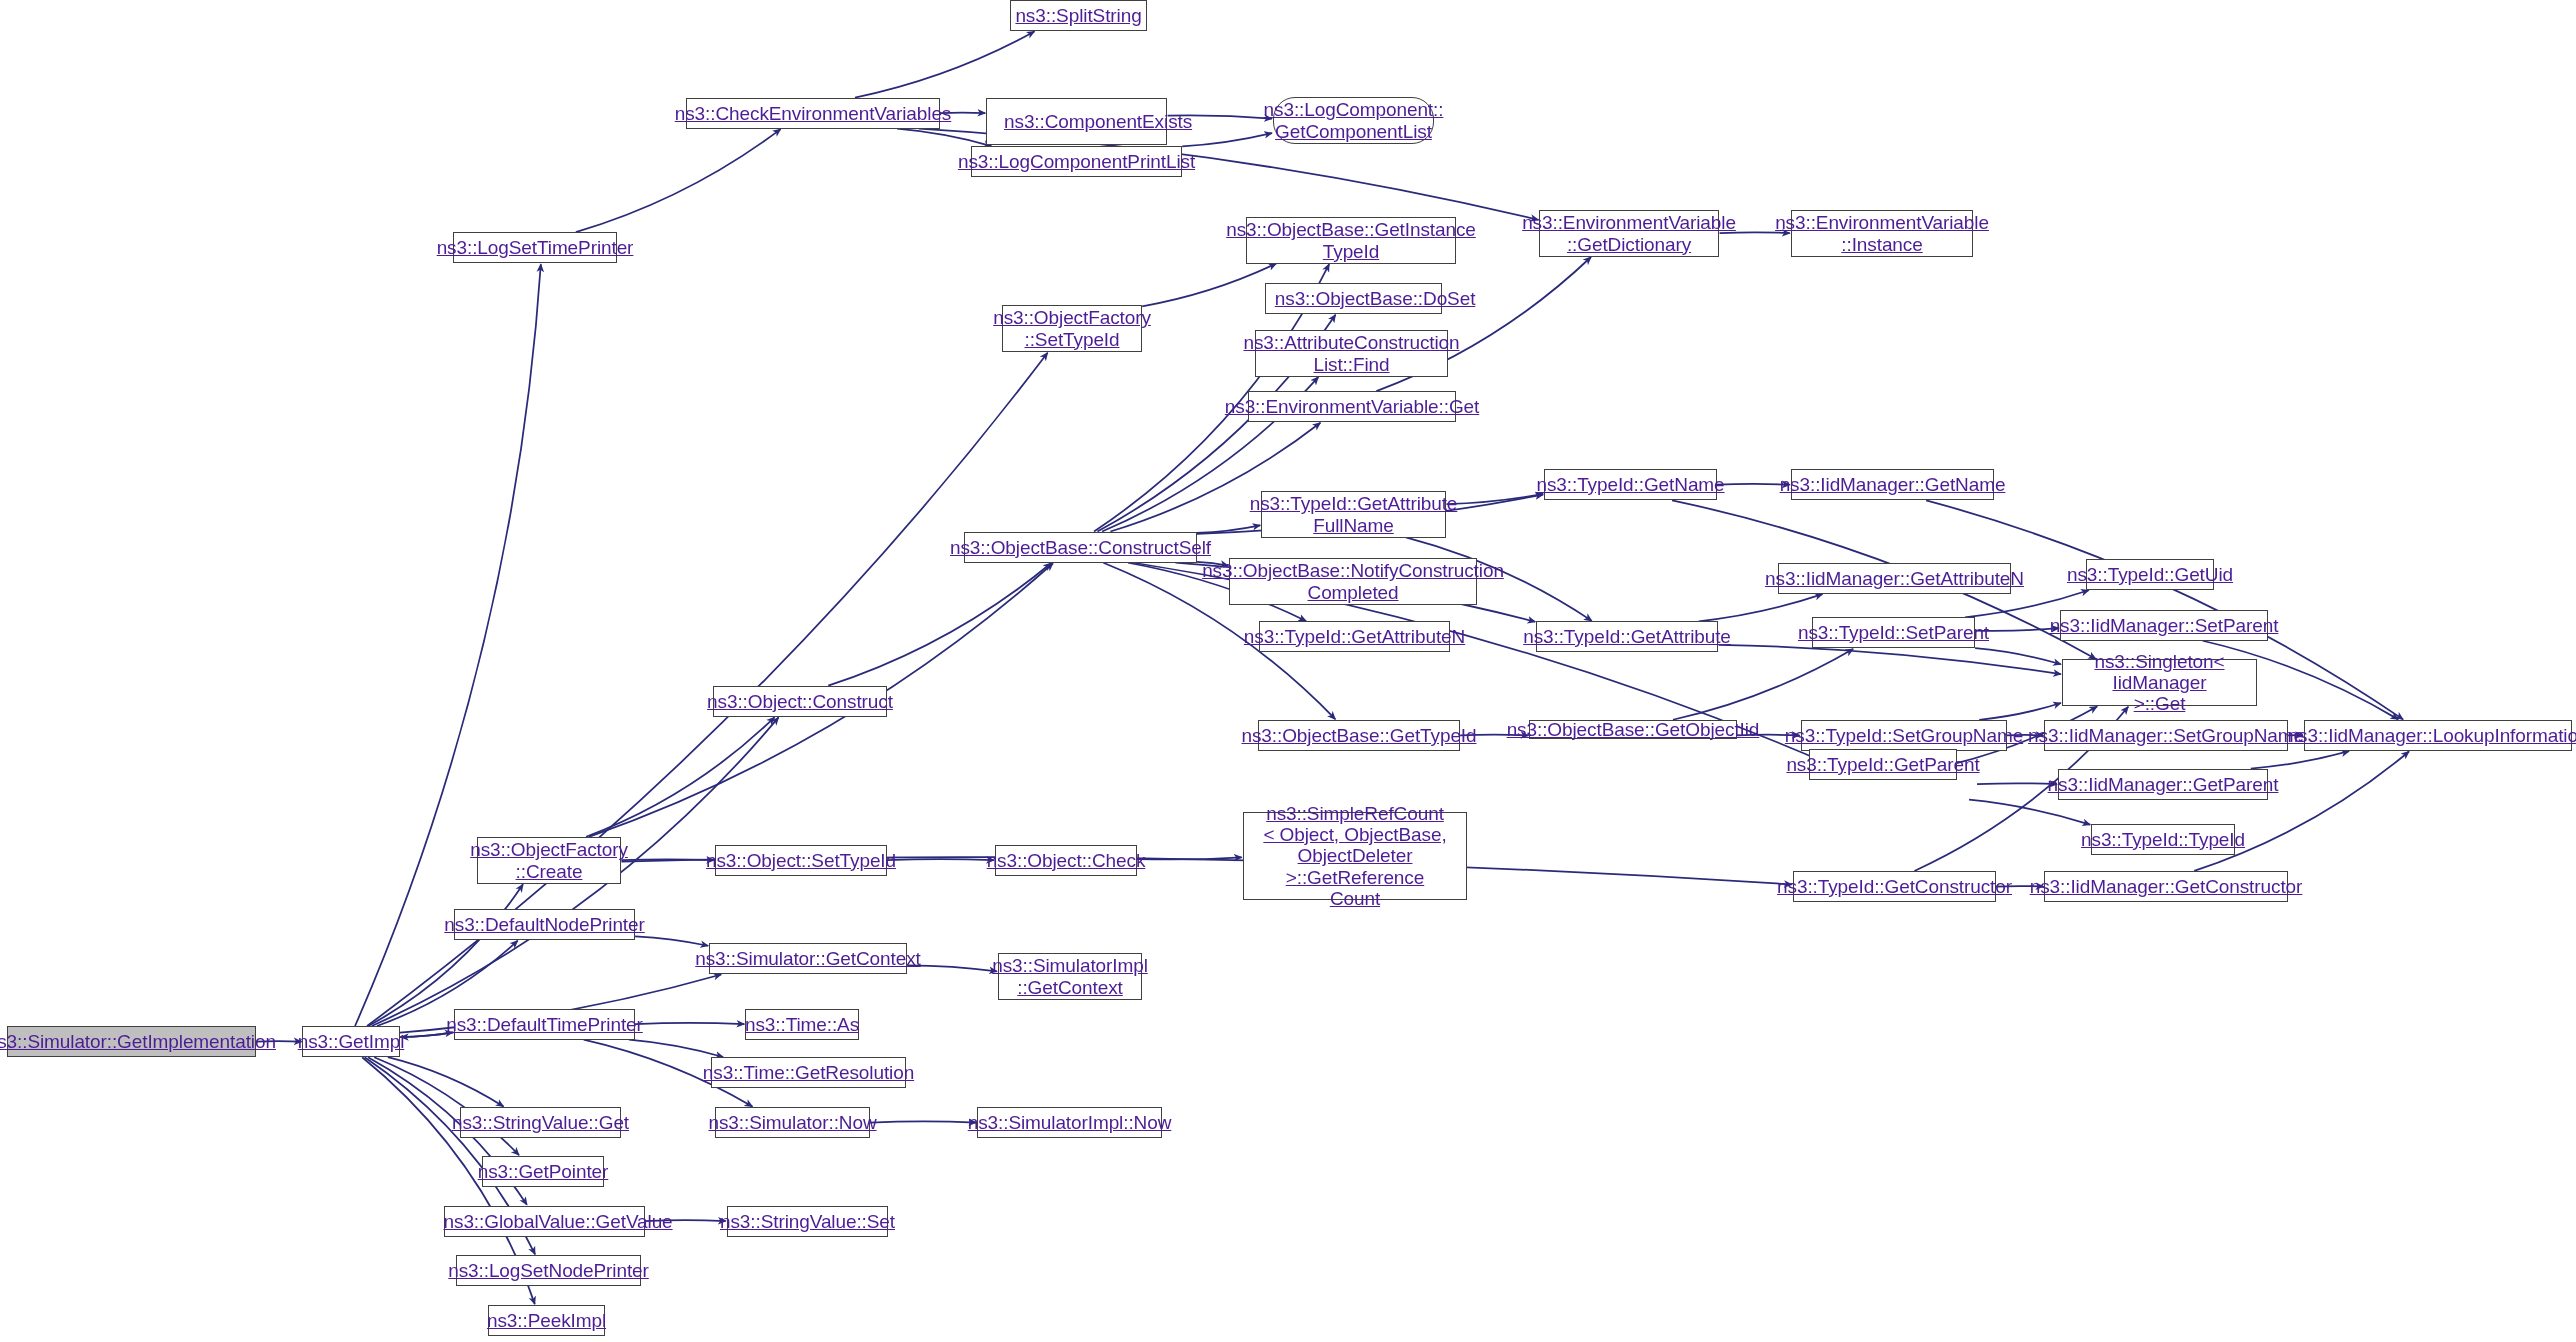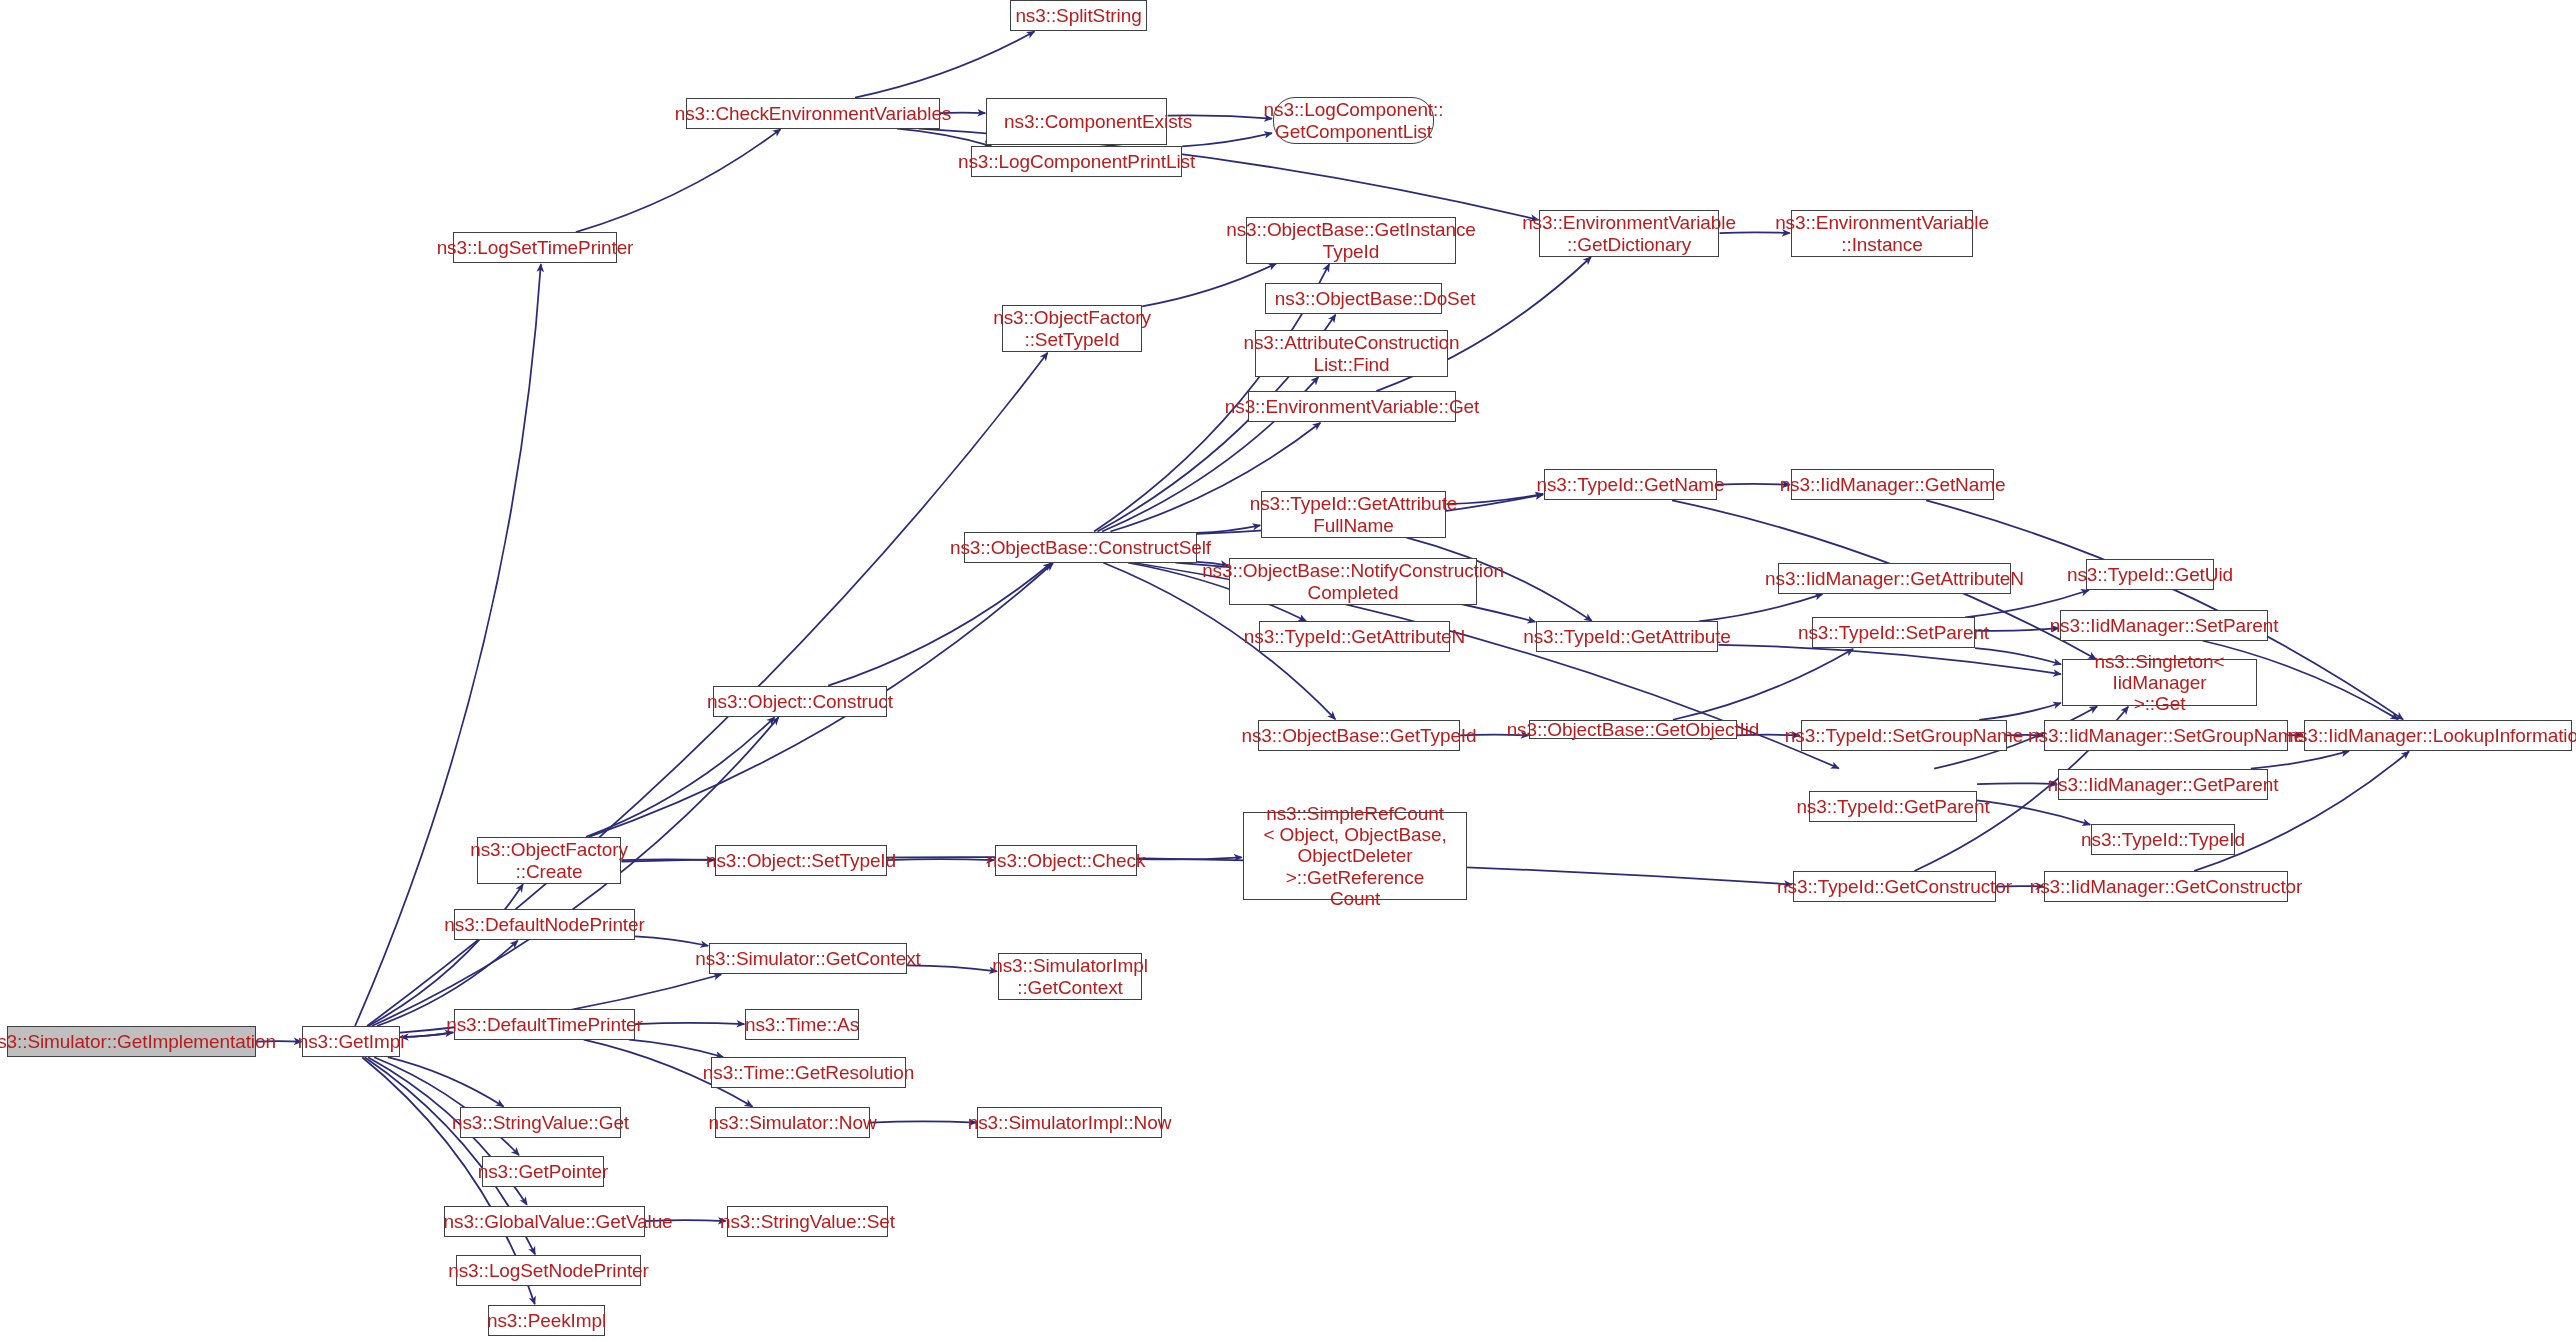--- a/index.html
+++ b/index.html
@@ -10,31 +10,32 @@
     background:#ffffff;
     font-family:"Liberation Sans","DejaVu Sans",sans-serif;
     overflow:hidden;
   }
   #edges{position:absolute;left:0;top:0;width:2576px;height:1342px;pointer-events:none;}
   .node{
     position:absolute;
     box-sizing:border-box;
     border:1.6px solid #404040;
     background:#ffffff;
-    color:#b91c1c;
+    color:#4c1d95;
     display:flex;
     align-items:center;
     justify-content:center;
     text-align:center;
     font-size:19px;
     line-height:1.12;
     letter-spacing:-0.1px;
     white-space:pre-line;
     padding:1px 4.9px;
     cursor:pointer;
+    text-decoration:underline;
   }
   .node.root{background:#bfbfbf;}
 </style>
 </head>
 <body>
 
 <div id="canvas">
   <svg id="edges" xmlns="http://www.w3.org/2000/svg" viewBox="0 0 2641 1376" width="2576" height="1342">
     <defs>
       <marker id="ah" markerWidth="9" markerHeight="9" refX="8" refY="4.5" orient="auto" markerUnits="userSpaceOnUse">
@@ -151,21 +152,21 @@
       <div class="node" style="left: 1259px; top: 621px; width: 191px; height: 31px;">ns3::TypeId::GetAttributeN</div>
       <div class="node" style="left: 1536px; top: 621px; width: 182px; height: 31px;">ns3::TypeId::GetAttribute</div>
       <div class="node" style="left: 2062px; top: 659px; width: 195px; height: 47px;">ns3::Singleton&lt; IidManager
 &gt;::Get</div>
       <div class="node" style="left: 713px; top: 686px; width: 174px; height: 31px;">ns3::Object::Construct</div>
       <div class="node" style="left: 1258px; top: 720px; width: 202px; height: 31px;">ns3::ObjectBase::GetTypeId</div>
       <div class="node" style="left: 1529px; top: 720px; width: 208px; height: 19px; text-align: right;">ns3::ObjectBase::GetObjectIid</div>
       <div class="node" style="left: 1801px; top: 720px; width: 206px; height: 31px;">ns3::TypeId::SetGroupName</div>
       <div class="node" style="left: 2044px; top: 720px; width: 244px; height: 31px;">ns3::IidManager::SetGroupName</div>
       <div class="node" style="left: 2304px; top: 720px; width: 268px; height: 31px;">ns3::IidManager::LookupInformation</div>
-      <div class="node" style="left: 1809px; top: 791px; width: 168px; height: 31px;">ns3::TypeId::GetParent</div>
+      <div class="node" style="left: 1809px; top: 749px; width: 148px; height: 31px;">ns3::TypeId::GetParent</div>
       <div class="node" style="left: 2058px; top: 769px; width: 210px; height: 31px;">ns3::IidManager::GetParent</div>
       <div class="node" style="left: 2091px; top: 824px; width: 144px; height: 31px;">ns3::TypeId::TypeId</div>
       <div class="node" style="left: 477px; top: 837px; width: 144px; height: 47px;">ns3::ObjectFactory
 ::Create</div>
       <div class="node" style="left: 715px; top: 845px; width: 172px; height: 31px;">ns3::Object::SetTypeId</div>
       <div class="node" style="left: 995px; top: 845px; width: 142px; height: 31px;">ns3::Object::Check</div>
       <div class="node" style="left: 1243px; top: 812px; width: 224px; height: 88px;">ns3::SimpleRefCount
 &lt; Object, ObjectBase,
 ObjectDeleter &gt;::GetReference
 Count</div>

